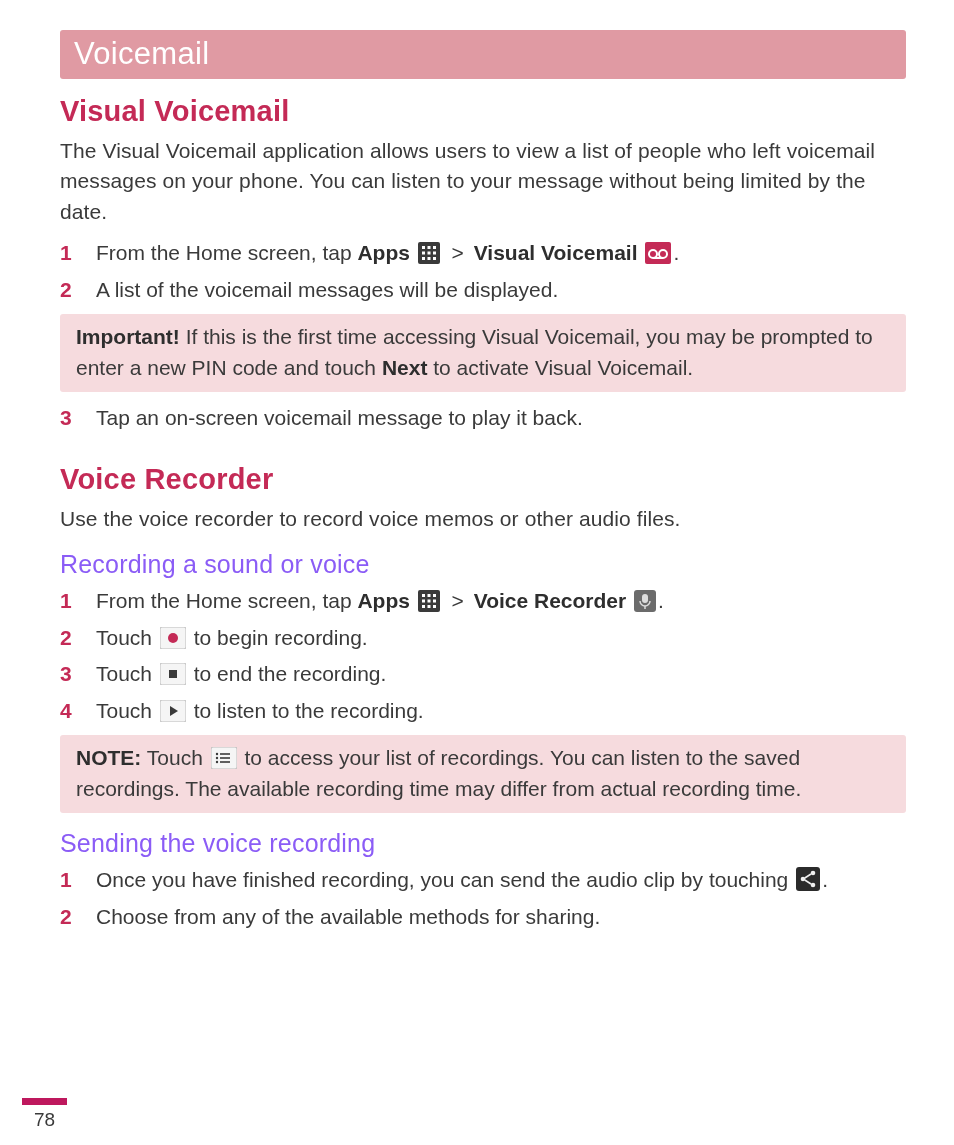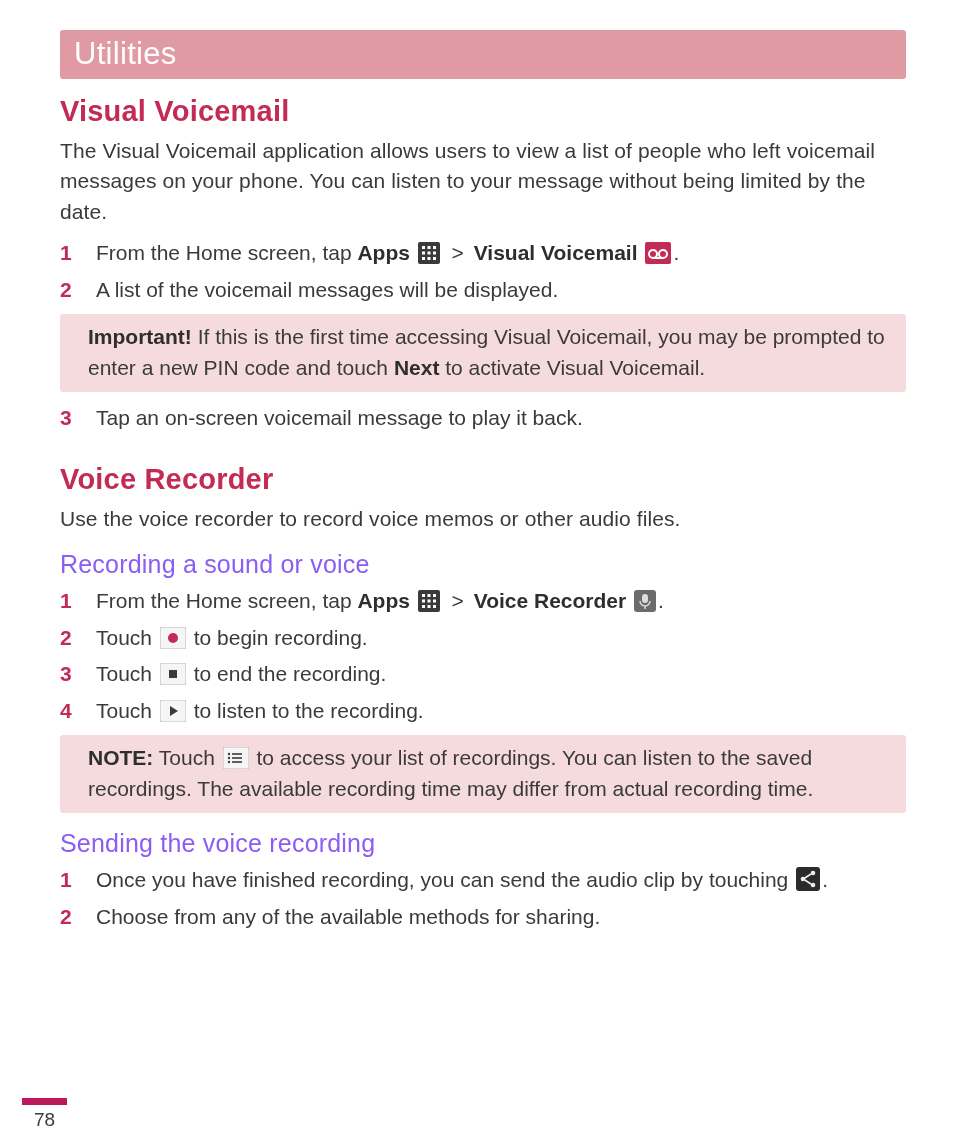--- a/index.html
+++ b/index.html
@@ -66,21 +66,21 @@
     color: #c42a56;
     font-weight: 700;
     min-width: 36px;
     font-size: 21px;
   }
   ol.steps .txt { flex: 1; }
   .bold { font-weight: 700; color: #2e2e2e; text-align: right; }
   .note-box {
     background: #f6dbde;
     border-radius: 3px;
-    padding: 8px 12px 9px 28px;
+    padding: 8px 12px 9px 16px;
     margin: 8px 0 10px 0;
     line-height: 1.45;
     font-weight: 300;
   }
   .icon {
     display: inline-flex;
     align-items: center;
     justify-content: center;
     vertical-align: -4px;
     margin: 0 2px;
@@ -97,21 +97,21 @@
     font-weight: 300;
   }
   .gt { margin: 0 4px; }
 </style>
 </head>
 <body>
 
 <div class="page">
 
   <div class="chapter-bar">
-    <span>Utilities</span>
+    <span>Voicemail</span>
   </div>
 
   <h2 class="section">Visual Voicemail</h2>
 
   <p class="body">The Visual Voicemail application allows users to view a list of people who left voicemail messages on your phone. You can listen to your message without being limited by the date.</p>
 
   <ol class="steps">
     <li>
       <span class="num">1</span>
       <span class="txt">

